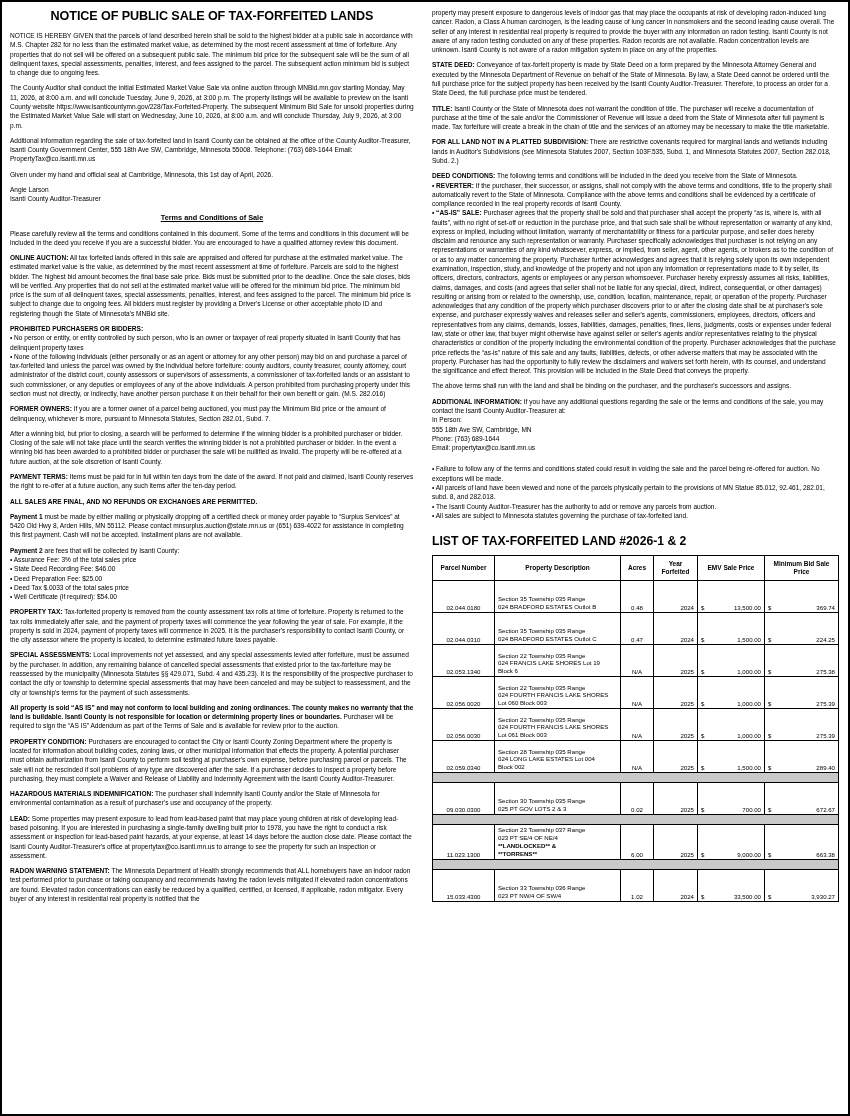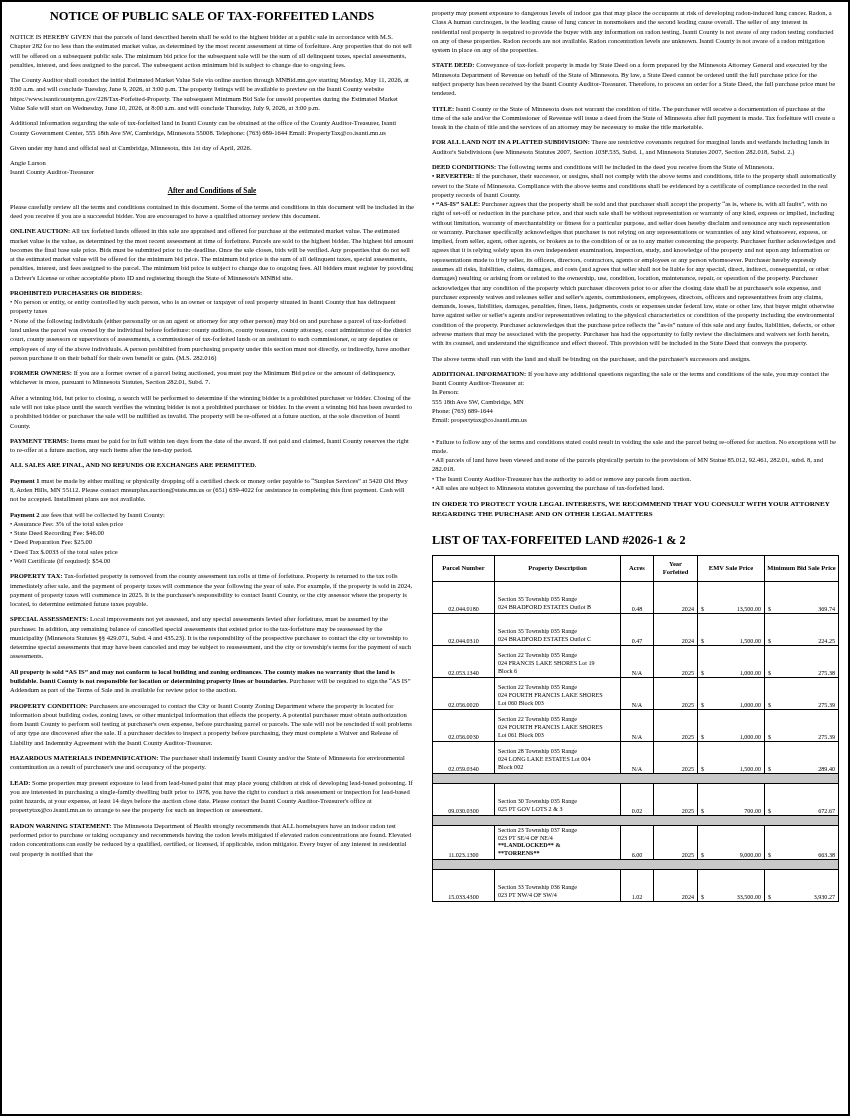--- a/index.html
+++ b/index.html
@@ -10,21 +10,21 @@
     font-family: "Liberation Sans", sans-serif;
     color: #000000;
     overflow: hidden;
   }
   .page {
     width: 850px; height: 1116px;
     border: 2px solid #000;
     padding: 6px 8px 4px 8px;
     position: relative;
   }
-  .cols { display: flex; width: 100%; height: 100%; gap: 14px; font-family: Liberation Serif, serif; }
+  .cols { display: flex; width: 100%; height: 100%; gap: 14px; }
   .col { width: 406px; }
   .col-left { padding-right: 2px; }
   .col-right { padding-left: 2px; }
 
   h1.title {
     font-size: 12.6px; font-weight: bold; text-align: center;
     margin: 1px 0 8px 0; letter-spacing: -0.1px;
   }
   p, .para {
     font-size: 6.55px; line-height: 1.42; margin: 0 0 6px 0;
@@ -88,21 +88,21 @@
       <h1 class="title">NOTICE OF PUBLIC SALE OF TAX-FORFEITED LANDS</h1>
 
       <p class="para">NOTICE IS HEREBY GIVEN that the parcels of land described herein shall be sold to the highest bidder at a public sale in accordance with M.S. Chapter 282 for no less than the estimated market value, as determined by the most recent assessment at time of forfeiture. Any properties that do not sell will be offered on a subsequent public sale. The minimum bid price for the subsequent sale will be the sum of all delinquent taxes, special assessments, penalties, interest, and fees assigned to the parcel. The subsequent action minimum bid is subject to change due to ongoing fees.</p>
       <p class="para">The County Auditor shall conduct the initial Estimated Market Value Sale via online auction through MNBid.mn.gov starting Monday, May 11, 2026, at 8:00 a.m. and will conclude Tuesday, June 9, 2026, at 3:00 p.m. The property listings will be available to preview on the Isanti County website https://www.isanticountymn.gov/228/Tax-Forfeited-Property. The subsequent Minimum Bid Sale for unsold properties during the Estimated Market Value Sale will start on Wednesday, June 10, 2026, at 8:00 a.m. and will conclude Thursday, July 9, 2026, at 3:00 p.m.</p>
       <p class="para">Additional information regarding the sale of tax-forfeited land in Isanti County can be obtained at the office of the County Auditor-Treasurer, Isanti County Government Center, 555 18th Ave SW, Cambridge, Minnesota 55008. Telephone: (763) 689-1644 Email: PropertyTax@co.isanti.mn.us</p>
       <p class="para">Given under my hand and official seal at Cambridge, Minnesota, this 1st day of April, 2026.</p>
 
       <div class="sig">Angie Larson</div>
       <div class="sig">Isanti County Auditor-Treasurer</div>
 
-      <div class="sec-head">After and Conditions of Sale</div>
+      <div class="sec-head">Terms and Conditions of Sale</div>
 
       <p class="para">Please carefully review all the terms and conditions contained in this document. Some of the terms and conditions in this document will be included in the deed you receive if you are a successful bidder. You are encouraged to have a qualified attorney review this document.</p>
 
       <p class="para"><b>ONLINE AUCTION:</b><span> All tax forfeited lands offered in this sale are appraised and offered for purchase at the estimated market value. The estimated market value is the value, as determined by the most recent assessment at time of forfeiture. Parcels are sold to the highest bidder. The highest bid amount becomes the final base sale price. Bids must be submitted prior to the deadline. Once the sale closes, bids will be verified. Any properties that do not sell at the estimated market value will be offered for the minimum bid price. The minimum bid price is the sum of all delinquent taxes, special assessments, penalties, interest, and fees assigned to the parcel. The minimum bid price is subject to change due to ongoing fees. All bidders must register by providing a Driver's License or other acceptable photo ID and registering though the State of Minnesota's MNBid site.</span></p>
 
       <p class="para tight allbold">PROHIBITED PURCHASERS OR BIDDERS:</p>
       <div class="bullets">
         <div class="bullet">• No person or entity, or entity controlled by such person, who is an owner or taxpayer of real property situated in Isanti County that has delinquent property taxes</div>
         <div class="bullet">• None of the following individuals (either personally or as an agent or attorney for any other person) may bid on and purchase a parcel of tax-forfeited land unless the parcel was owned by the individual before forfeiture: county auditors, county treasurer, county attorney, court administrator of the district court, county assessors or supervisors of assessments, a commissioner of tax-forfeited lands or an assistant to such commissioner, or any deputies or employees of any of the above individuals. A person prohibited from purchasing property under this section must not directly, or indirectly, have another person purchase it on their behalf for their own benefit or gain. (M.S. 282.016)</div>
       </div>
@@ -171,21 +171,20 @@
 
       <div class="gap"></div>
 
       <div class="bullets">
         <div class="bullet">• Failure to follow any of the terms and conditions stated could result in voiding the sale and the parcel being re-offered for auction. No exceptions will be made.</div>
         <div class="bullet">• All parcels of land have been viewed and none of the parcels physically pertain to the provisions of MN Statue 85.012, 92.461, 282.01, subd. 8, and 282.018.</div>
         <div class="bullet">• The Isanti County Auditor-Treasurer has the authority to add or remove any parcels from auction.</div>
         <div class="bullet">• All sales are subject to Minnesota statutes governing the purchase of tax-forfeited land.</div>
       </div>
 
-      <p class="para allbold" style="font-size:7.1px;margin-top:7px;">IN ORDER TO PROTECT YOUR LEGAL INTERESTS, WE RECOMMEND THAT YOU CONSULT WITH YOUR ATTORNEY REGARDING THE PURCHASE AND ON OTHER LEGAL MATTERS</p>
 
       <div class="list-title">LIST OF TAX-FORFEITED LAND #2026-1 &amp; 2</div>
 
       <table class="land">
         <colgroup>
           <col class="colw1">
             <col class="colw2">
             <col class="colw3">
           <col class="colw4">
             <col class="colw5">

